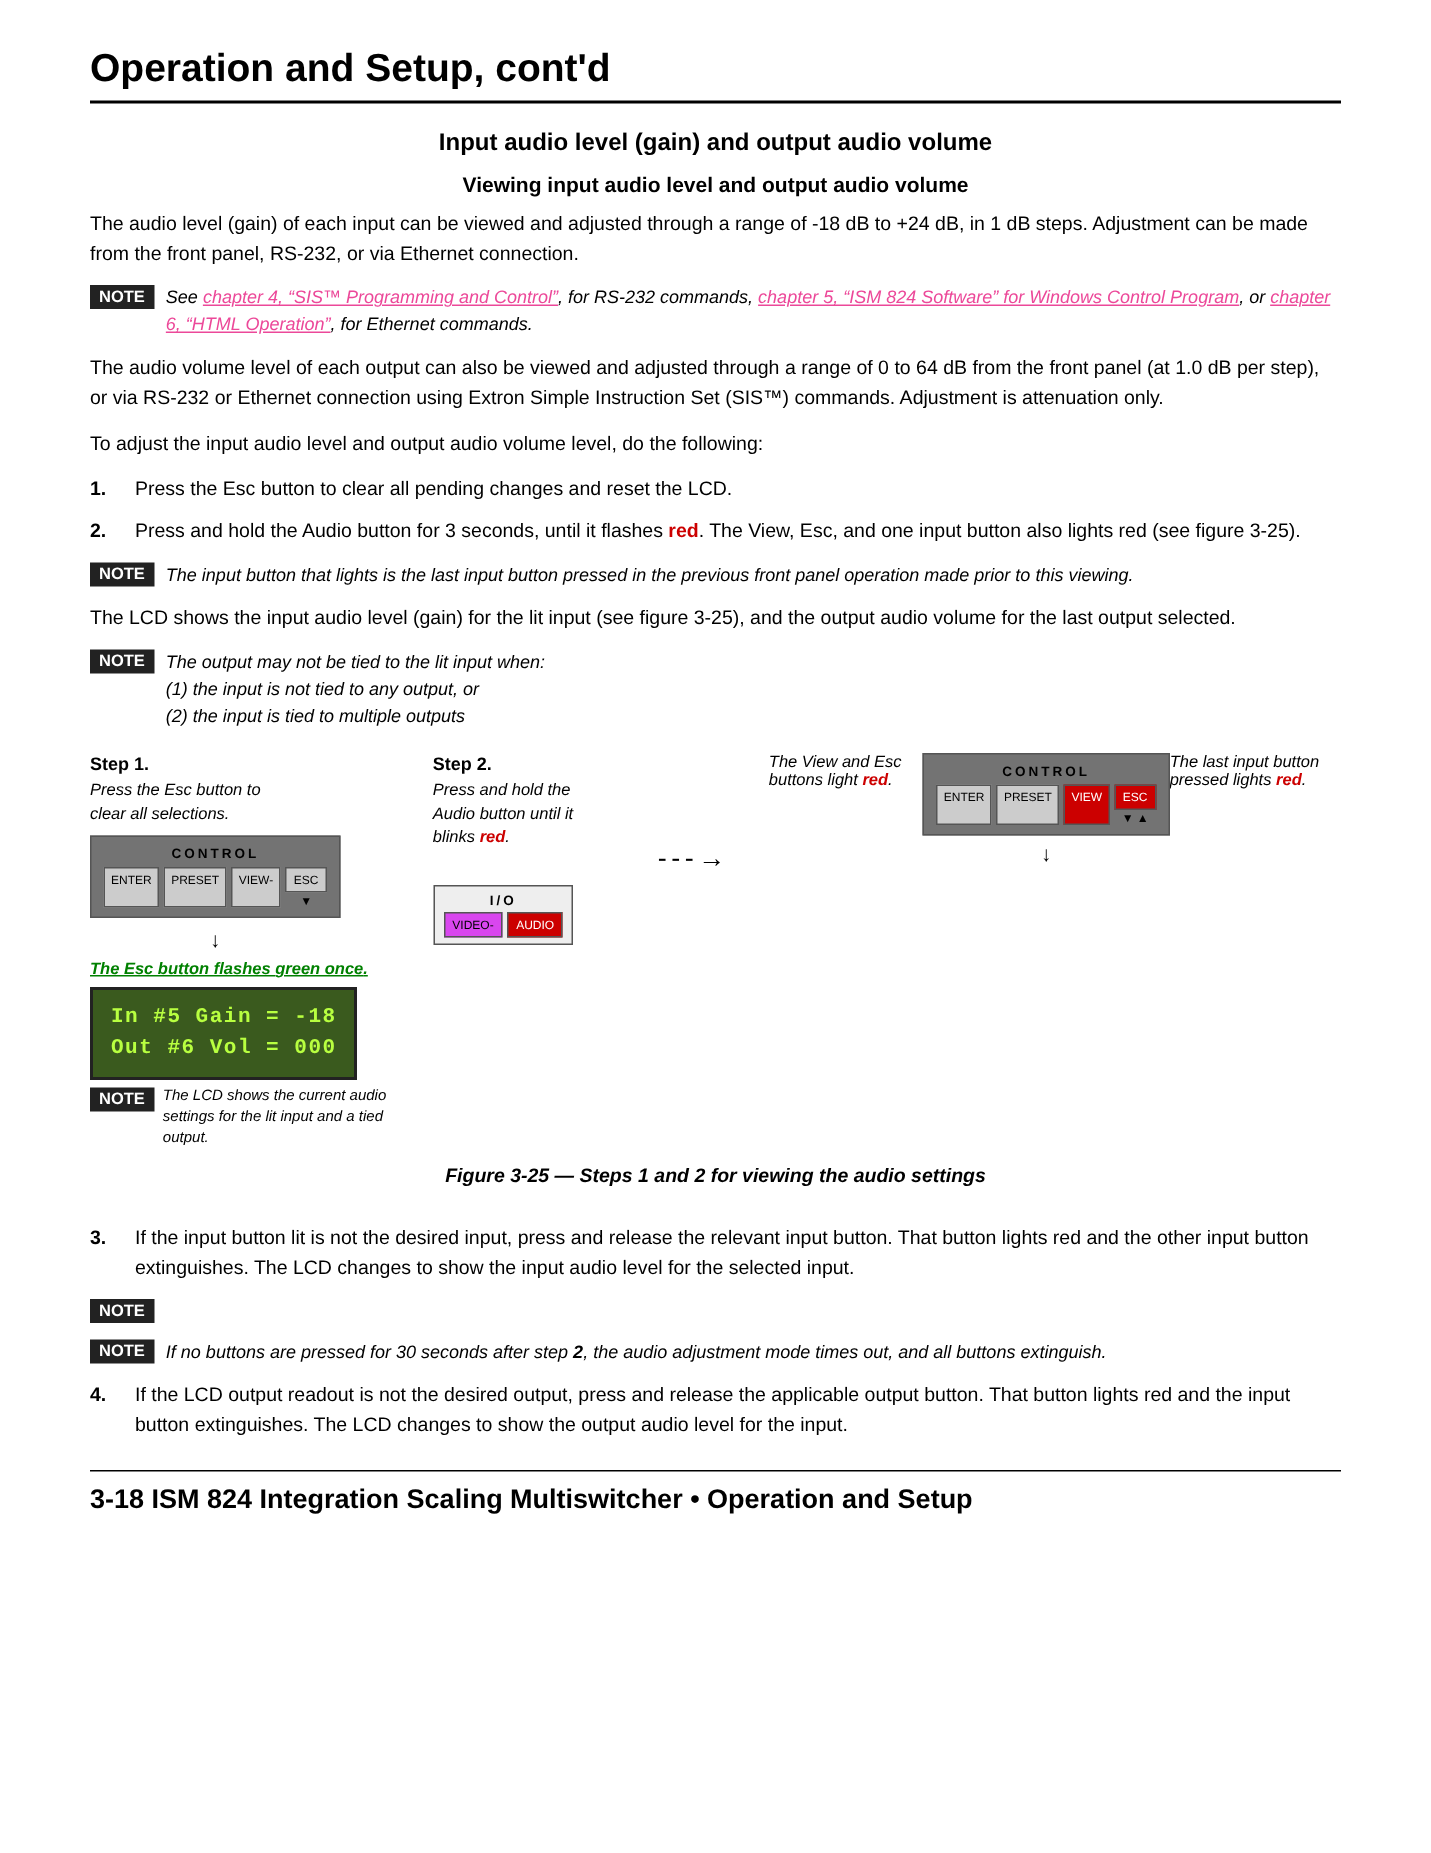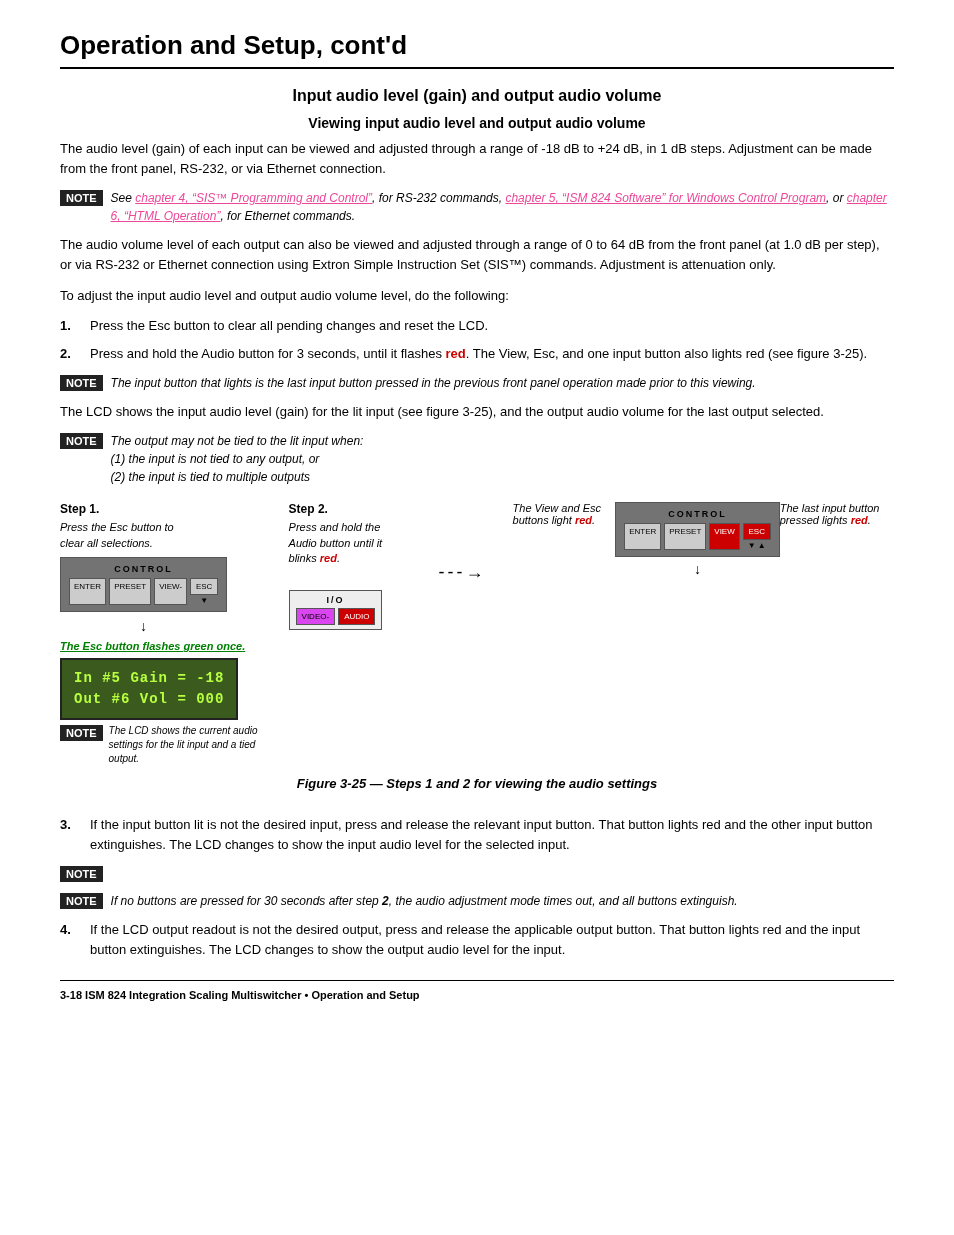--- a/index.html
+++ b/index.html
@@ -268,21 +268,21 @@
       margin: 10px 0 8px 0;
       width: 100%;
     }
 
     .footer {
       display: flex;
       align-items: center;
       border-top: 1px solid #000;
       padding-top: 8px;
       margin-top: 20px;
-      font-size: 11px;
+      font-size: 18px;
     }
     .footer-left {
       font-weight: bold;
       margin-right: 10px;
     }
 
     .down-arrow {
       text-align: center;
       font-size: 14px;
       margin: 2px 0;

